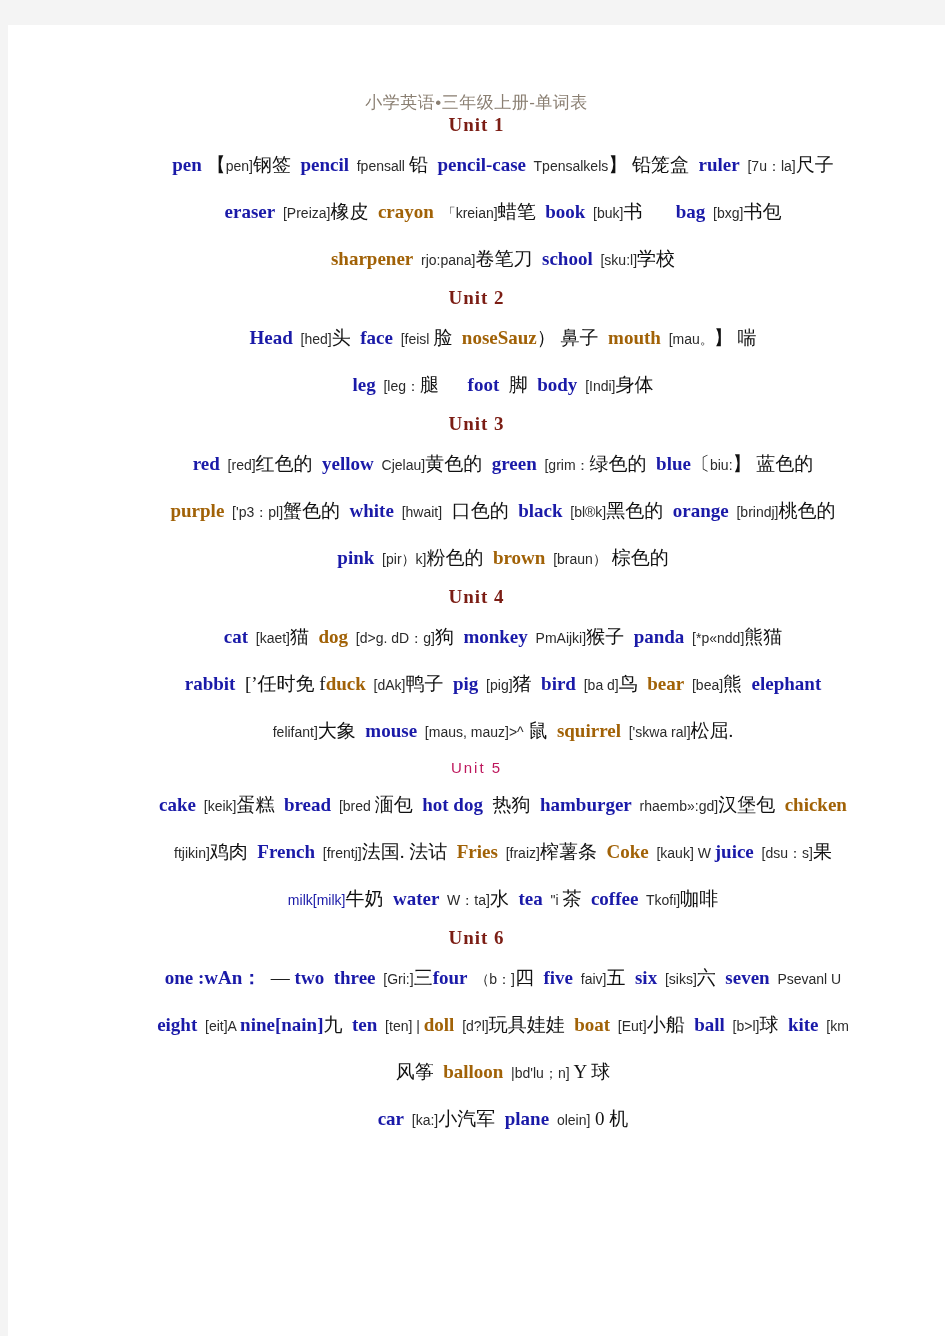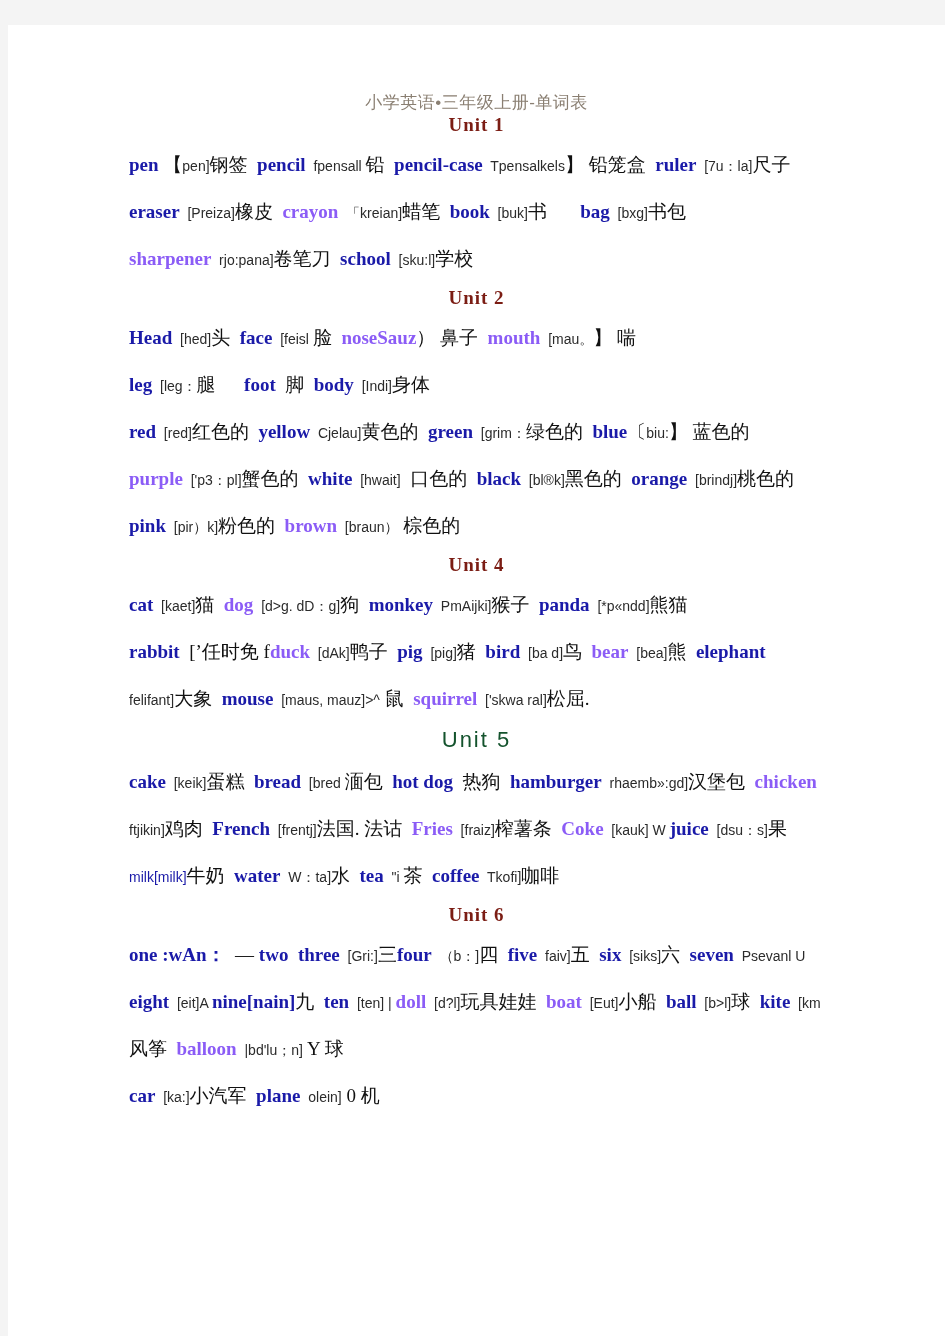--- a/index.html
+++ b/index.html
@@ -34,47 +34,48 @@
   .unit-head {
     text-align: center;
     color: #7b1d14;
     font-family: "Liberation Serif", serif;
     font-weight: bold;
     font-size: 19px;
     letter-spacing: 1px;
     margin-bottom: 10px;
   }
   .unit-head.alt {
-    color: #14532d;
+    color: #be185d;
     font-family: "Liberation Sans", sans-serif;
     font-weight: normal;
-    font-size: 22px;
+    font-size: 15px;
     letter-spacing: 2px;
   }
   .unit-body {
     padding-left: 113px;
     padding-right: 60px;
   }
   .line {
     font-family: "Liberation Serif", serif;
     font-size: 19px;
     color: #111111;
     line-height: 38px;
     white-space: pre;
     margin: 8px;
+    text-align: center;
   }
   
   .w {
     color: #1a1aa8;
     font-weight: bold;
     font-family: "Liberation Serif", serif;
   }
   
   .wk {
-    color: #8b5cf6;
+    color: #a16207;
     font-weight: bold;
     font-family: "Liberation Serif", serif;
   }
   
   .ph {
     color: #2b2b2b;
     font-family: "Liberation Sans", sans-serif;
     font-size: 14px;
     font-weight: normal;
   }
@@ -99,20 +100,21 @@
       <div class="unit-body">
         <div class="line"><span class="w">pen</span><span class="cn"> 【</span><span class="ph">pen]</span><span class="cn">钢签</span><span class="cn">  </span><span class="w">pencil</span><span class="ph">  fpensall </span><span class="cn">铅</span><span class="cn">  </span><span class="w">pencil-case</span><span class="ph">  Tpensalkels</span><span class="cn">】</span><span class="cn"> 铅笼盒  </span><span class="w">ruler</span><span class="ph">  [7u：la]</span><span class="cn">尺子</span></div>
         <div class="line"><span class="w">eraser</span><span class="ph">  [Preiza]</span><span class="cn">橡皮</span><span class="cn">  </span><span class="wk">crayon</span><span class="ph">  「kreian]</span><span class="cn">蜡笔</span><span class="cn">  </span><span class="w">book</span><span class="ph">  [buk]</span><span class="cn">书</span><span class="cn">       </span><span class="w">bag</span><span class="ph">  [bxg]</span><span class="cn">书包</span></div>
         <div class="line"><span class="wk">sharpener</span><span class="ph">  rjo:pana]</span><span class="cn">卷笔刀</span><span class="cn">  </span><span class="w">school</span><span class="ph">  [sku:l]</span><span class="cn">学校</span></div>
       </div>
       <div class="unit-head">Unit 2</div>
       <div class="unit-body">
         <div class="line"><span class="w">Head</span><span class="ph">  [hed]</span><span class="cn">头</span><span class="cn">  </span><span class="w">face</span><span class="ph">  [feisl </span><span class="cn">脸</span><span class="cn">  </span><span class="wk">noseSauz</span><span class="cn">）</span><span class="cn"> 鼻子  </span><span class="wk">mouth</span><span class="ph">  [mau。</span><span class="cn">】 喘</span></div>
         <div class="line"><span class="w">leg</span><span class="ph">  [leg：</span><span class="cn">腿</span><span class="cn">      </span><span class="w">foot</span><span class="cn">  脚  </span><span class="w">body</span><span class="ph">  [Indi]</span><span class="cn">身体</span></div>
       </div>
+      <div class="unit-head">Unit 3</div>
       <div class="unit-body">
         <div class="line"><span class="w">red</span><span class="ph">  [red]</span><span class="cn">红色的</span><span class="cn">  </span><span class="w">yellow</span><span class="ph">  Cjelau]</span><span class="cn">黄色的</span><span class="cn">  </span><span class="w">green</span><span class="ph">  [grim：</span><span class="cn">绿色的</span><span class="cn">  </span><span class="w">blue</span><span class="cn">〔</span><span class="ph">biu:</span><span class="cn">】 蓝色的</span></div>
         <div class="line"><span class="wk">purple</span><span class="ph">  ['p3：pl]</span><span class="cn">蟹色的</span><span class="cn">  </span><span class="w">white</span><span class="ph">  [hwait]</span><span class="cn">  口色的  </span><span class="w">black</span><span class="ph">  [bl®k]</span><span class="cn">黑色的</span><span class="cn">  </span><span class="w">orange</span><span class="ph">  [brindj]</span><span class="cn">桃色的</span></div>
         <div class="line"><span class="w">pink</span><span class="ph">  [pir）k]</span><span class="cn">粉色的</span><span class="cn">  </span><span class="wk">brown</span><span class="ph">  [braun）</span><span class="cn"> 棕色的</span></div>
       </div>
       <div class="unit-head">Unit 4</div>
       <div class="unit-body">
         <div class="line"><span class="w">cat</span><span class="ph">  [kaet]</span><span class="cn">猫</span><span class="cn">  </span><span class="wk">dog</span><span class="ph">  [d&gt;g. dD：g]</span><span class="cn">狗</span><span class="cn">  </span><span class="w">monkey</span><span class="ph">  PmAijki]</span><span class="cn">猴子</span><span class="cn">  </span><span class="w">panda</span><span class="ph">  [*p«ndd]</span><span class="cn">熊猫</span></div>
         <div class="line"><span class="w">rabbit</span><span class="cn">  [’任时免 f</span><span class="wk">duck</span><span class="ph">  [dAk]</span><span class="cn">鸭子</span><span class="cn">  </span><span class="w">pig</span><span class="ph">  [pig]</span><span class="cn">猪</span><span class="cn">  </span><span class="w">bird</span><span class="ph">  [ba d]</span><span class="cn">鸟</span><span class="cn">  </span><span class="wk">bear</span><span class="ph">  [bea]</span><span class="cn">熊</span><span class="cn">  </span><span class="w">elephant</span></div>
         <div class="line"><span class="ph">felifant]</span><span class="cn">大象</span><span class="cn">  </span><span class="w">mouse</span><span class="ph">  [maus, mauz]&gt;^</span><span class="cn"> 鼠  </span><span class="wk">squirrel</span><span class="ph">  ['skwa ral]</span><span class="cn">松屈.</span></div>

